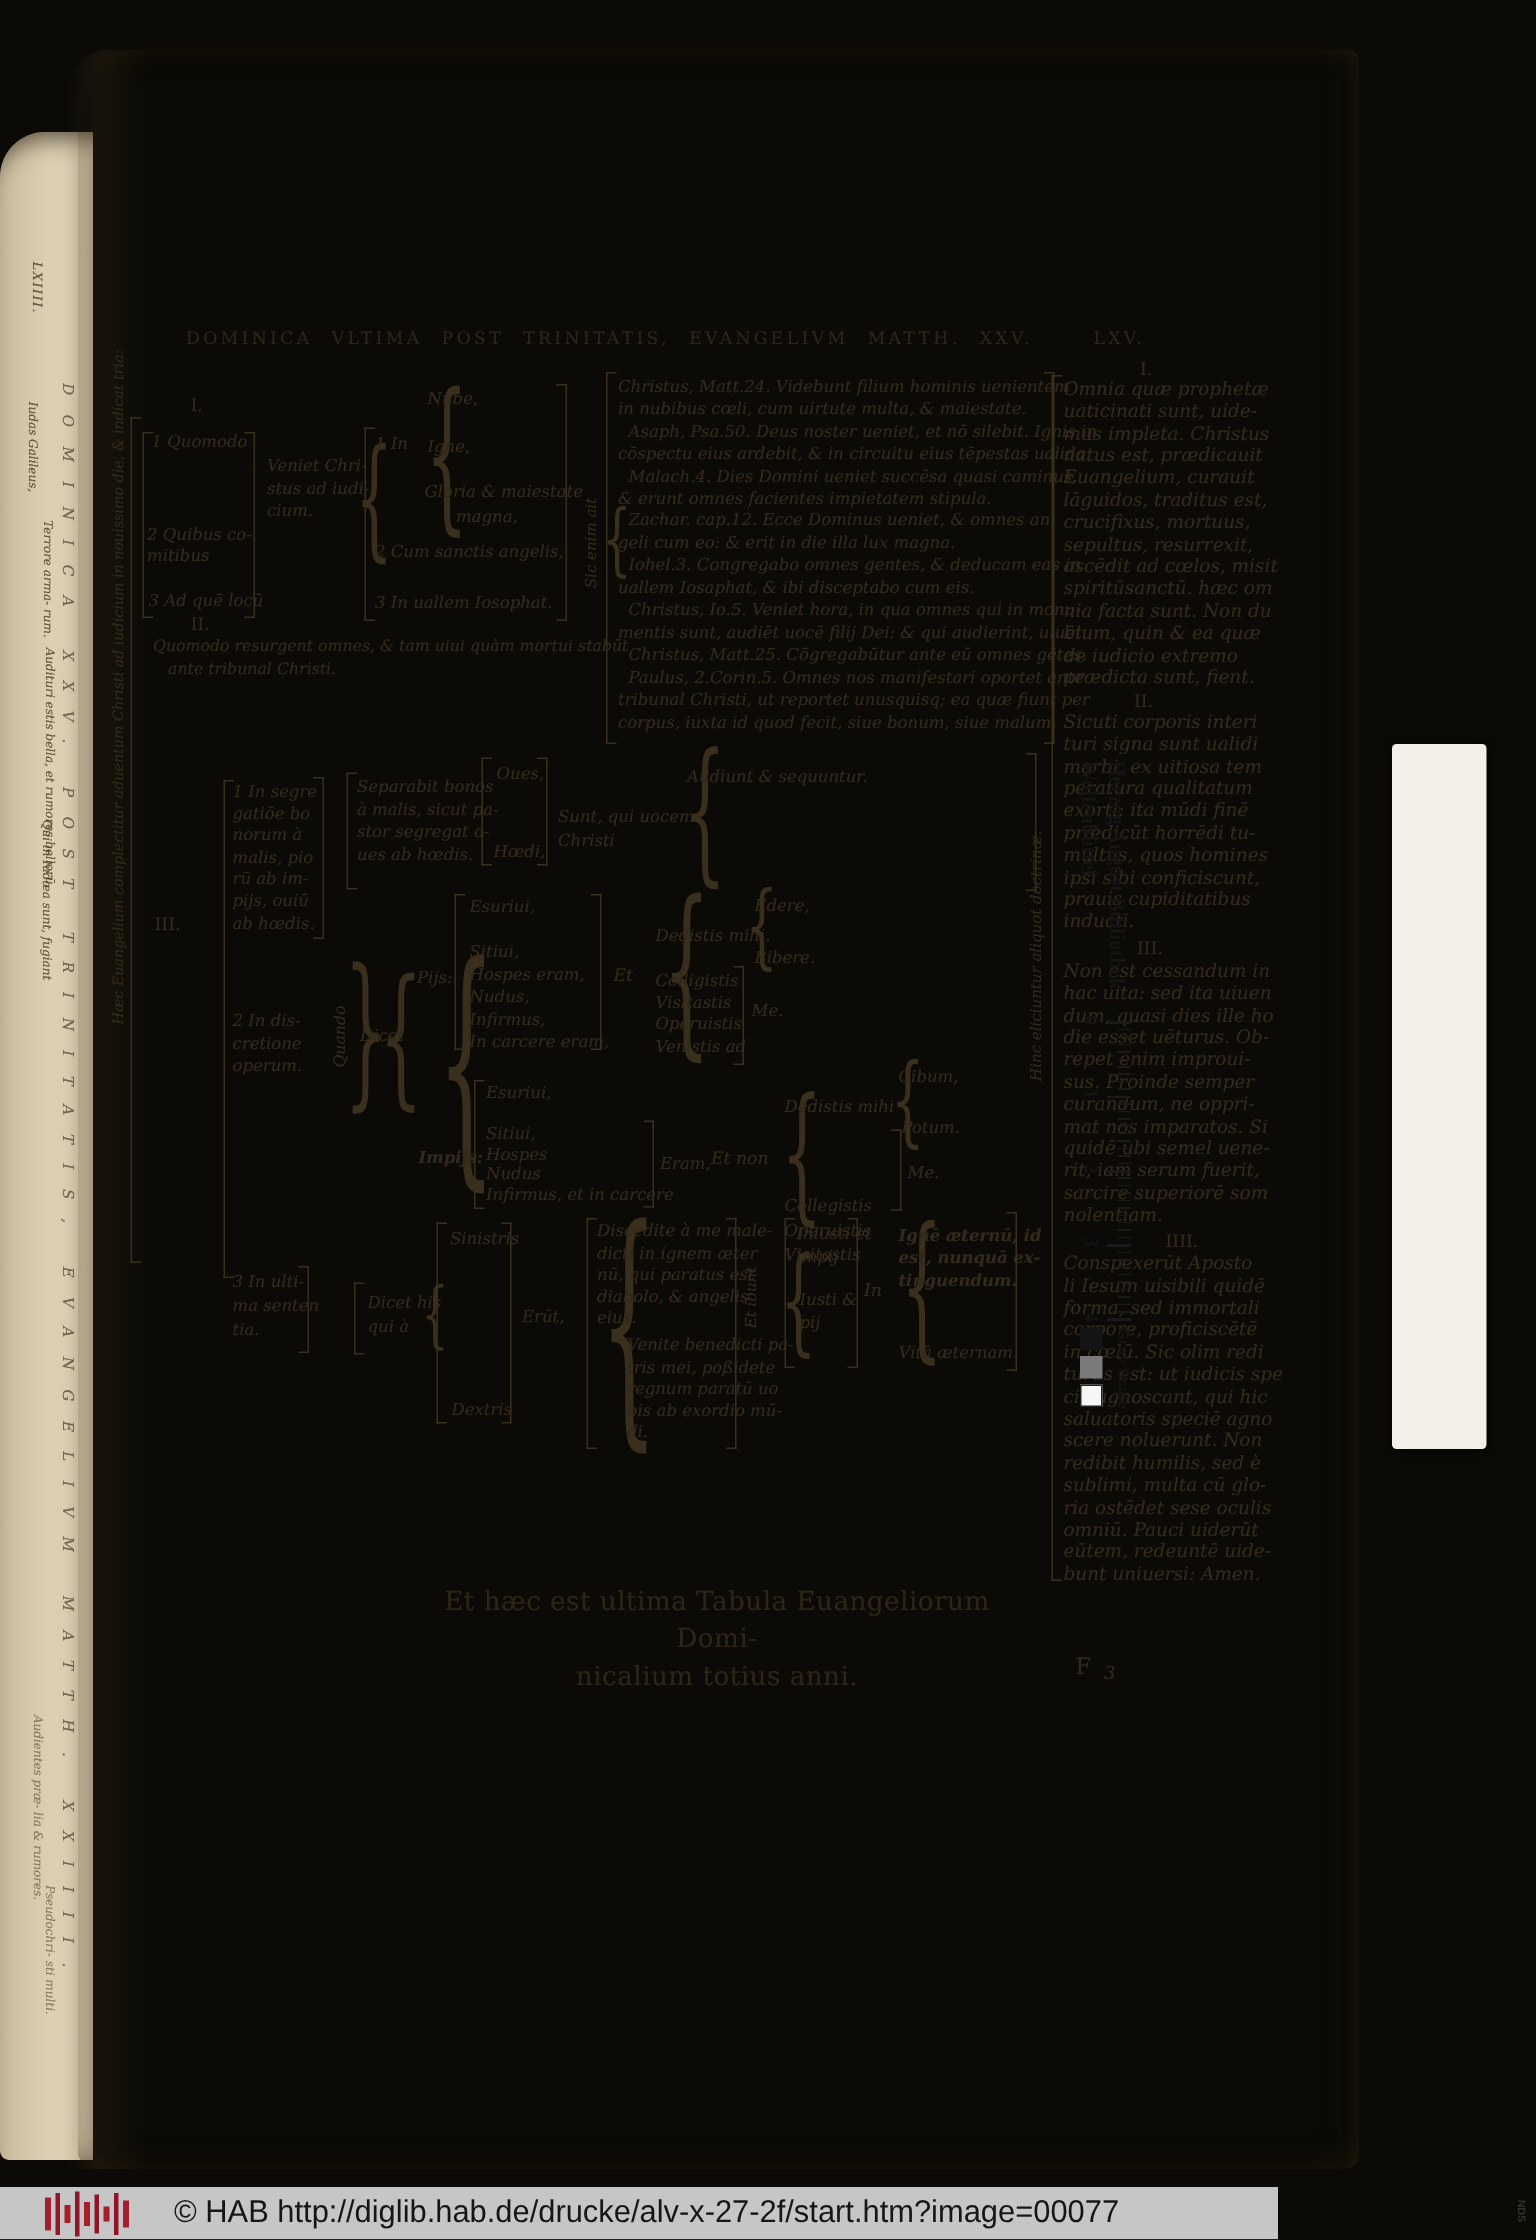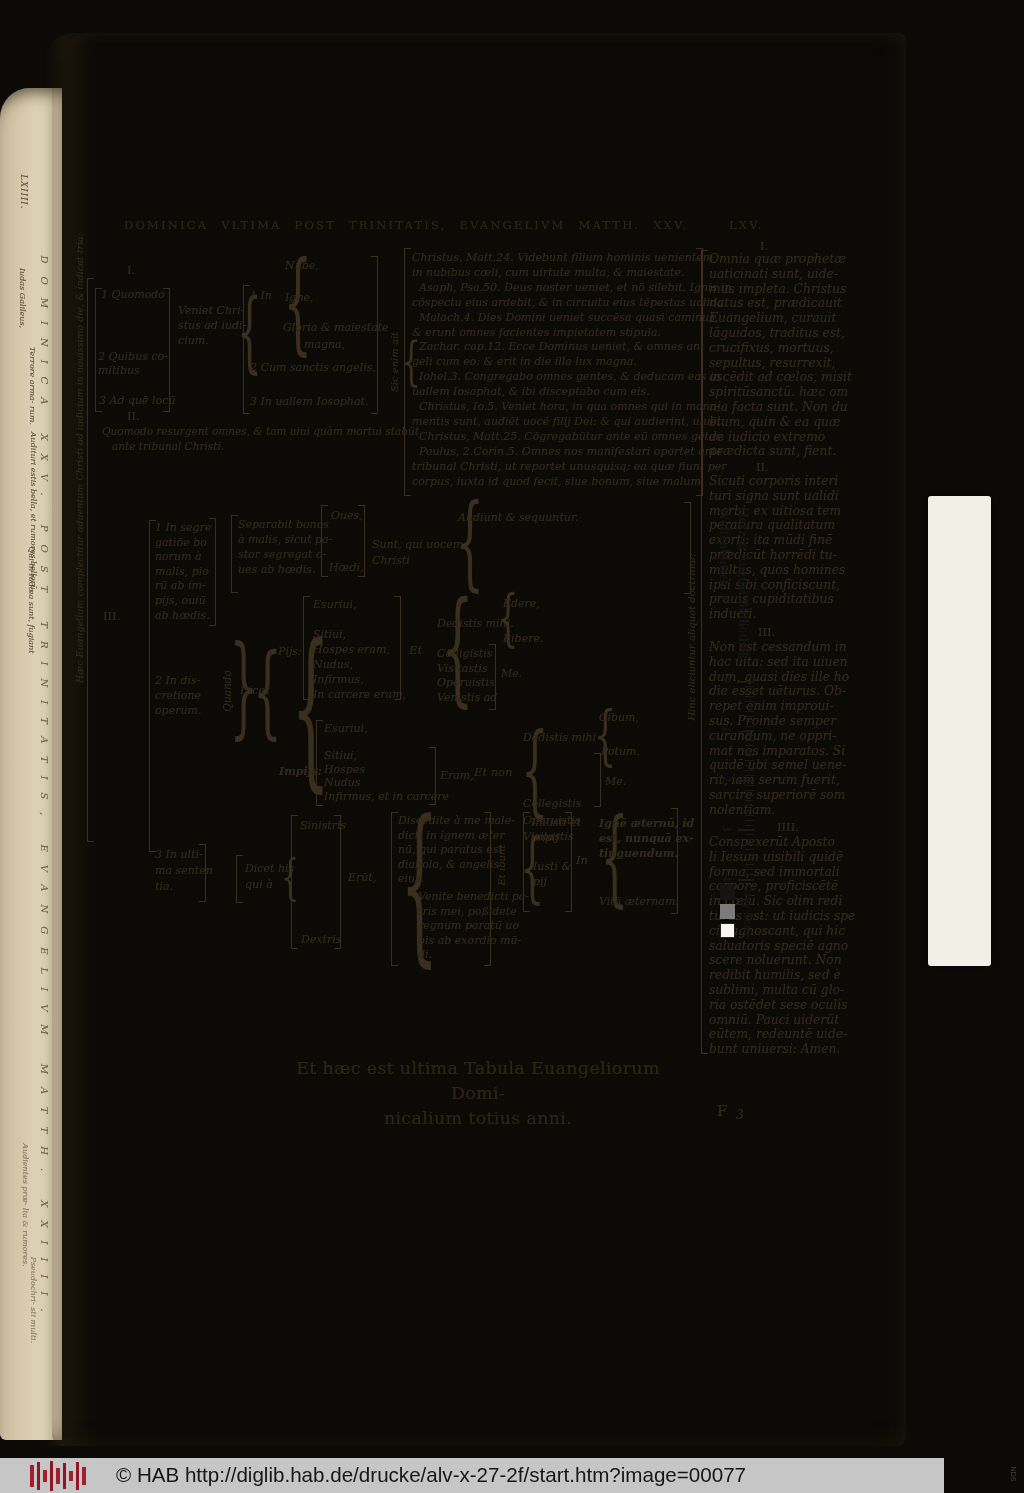--- a/index.html
+++ b/index.html
@@ -26,21 +26,21 @@
   .ruler{position:absolute;left:928px;top:496px;width:63px;height:470px;background:#f2efe7;border-radius:3px;box-shadow:0 0 8px rgba(0,0,0,.7);}
   .ri{position:absolute;left:724px;top:700px;width:470px;height:62px;}
   .rt{position:absolute;color:#141414;font-family:"Liberation Serif",serif;font-weight:bold;font-size:15px;white-space:nowrap;transform:scaleX(.92);transform-origin:left;}
   .tkmm{position:absolute;left:216px;top:1px;width:199px;height:9px;
     background:repeating-linear-gradient(90deg,#1a1a1a 0 1px,transparent 1px 4.95px);}
   .tkcm{position:absolute;left:216px;top:1px;width:200px;height:16px;
     background:repeating-linear-gradient(90deg,#1a1a1a 0 1.8px,transparent 1.8px 49.5px);}
   .rnum{position:absolute;top:20px;color:#141414;font-family:"Liberation Serif",serif;font-weight:bold;font-size:13px;}
   .gsl{position:absolute;left:420px;top:1px;color:#141414;font-family:"Liberation Sans",sans-serif;font-weight:bold;font-size:10.5px;}
   .gsq{position:absolute;top:20px;width:15px;height:15px;}
-  .foot{position:absolute;left:0;top:1458px;width:944px;height:35px;background:#c6c6c6;}
+  .foot{position:absolute;left:0;top:1458px;width:852px;height:35px;background:#c6c6c6;}
   .cop{position:absolute;left:116px;top:5px;font-family:"Liberation Sans",sans-serif;font-size:21px;color:#161616;transform:scaleX(.98);transform-origin:left;white-space:nowrap;}
   .logo{position:absolute;left:30px;top:0;height:35px;display:flex;align-items:center;gap:3px;}
   .bar{width:3.5px;background:#a41f2e;display:inline-block;}
   .lef{opacity:.8;color:#4a3d28;}
 </style>
 </head>
 <body>
 
 <div class="canvas">
 

